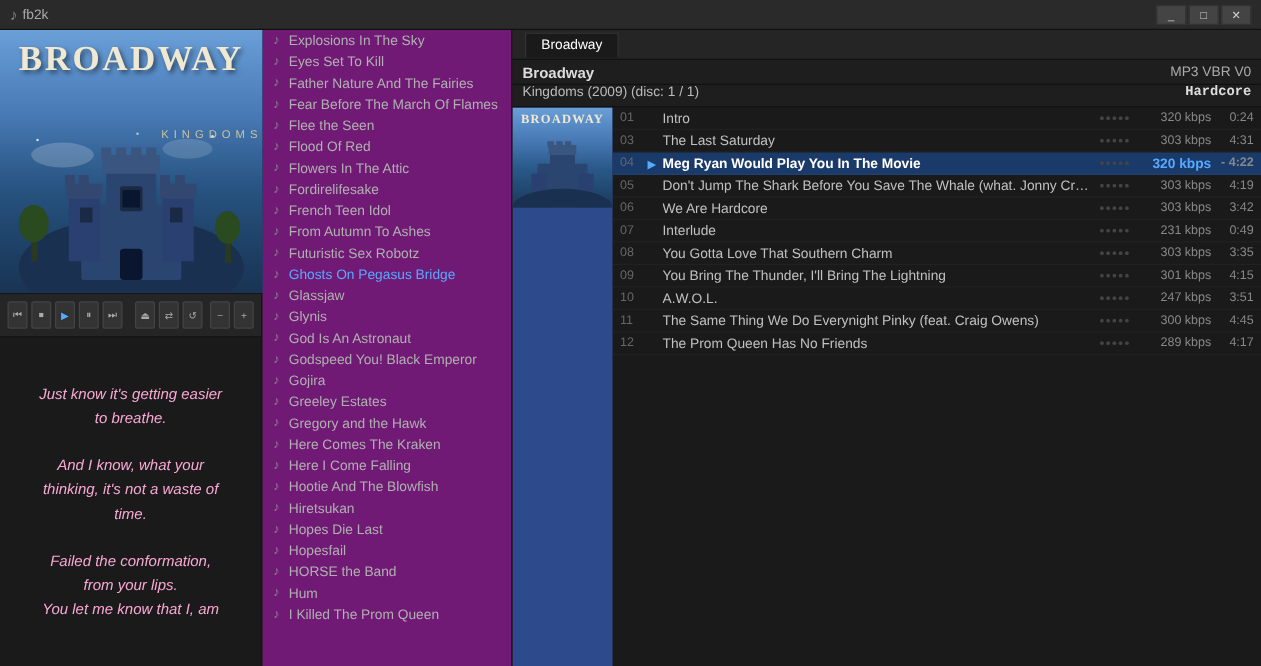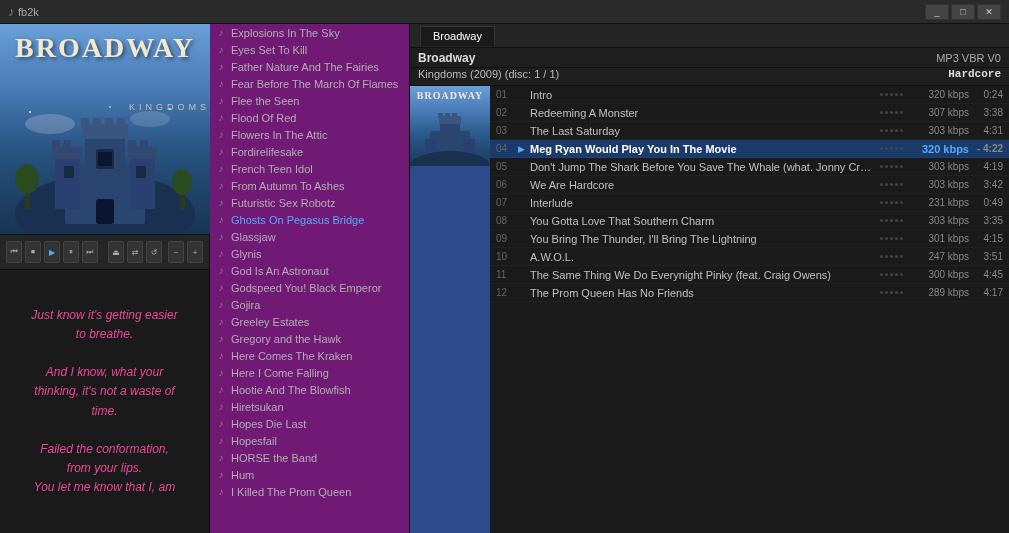--- a/index.html
+++ b/index.html
@@ -136,21 +136,21 @@
     #lyrics-panel {
       flex: 1;
       background: #1a1a1a;
       padding: 10px 12px;
       overflow: hidden;
       display: flex;
       flex-direction: column;
       justify-content: center;
     }
     #lyrics-text {
-      color: #ec4899;
+      color: #f9a8d4;
       font-size: 12px;
       line-height: 1.6;
       text-align: center;
       font-style: italic;
     }
 
     
     #browser-panel {
       width: 200px;
       background: #701a75;
@@ -622,34 +622,20 @@
     <div class="dot"></div>
     <div class="dot"></div>
     <div class="dot"></div>
     <div class="dot"></div>
     <div class="dot"></div>
   </div>
     <span class="track-kbps">320 kbps</span>
     <span class="track-duration">0:24</span>
   </div>
           <div class="track-row">
-    <span class="track-num">02</span>
-    <span class="track-play-icon"></span>
-    <span class="track-title">Redeeming A Monster</span>
-    <div class="track-dots">
-    <div class="dot"></div>
-    <div class="dot"></div>
-    <div class="dot"></div>
-    <div class="dot"></div>
-    <div class="dot"></div>
-  </div>
-    <span class="track-kbps">307 kbps</span>
-    <span class="track-duration">3:38</span>
-  </div>
-          <div class="track-row">
     <span class="track-num">03</span>
     <span class="track-play-icon"></span>
     <span class="track-title">The Last Saturday</span>
     <div class="track-dots">
     <div class="dot"></div>
     <div class="dot"></div>
     <div class="dot"></div>
     <div class="dot"></div>
     <div class="dot"></div>
   </div>

